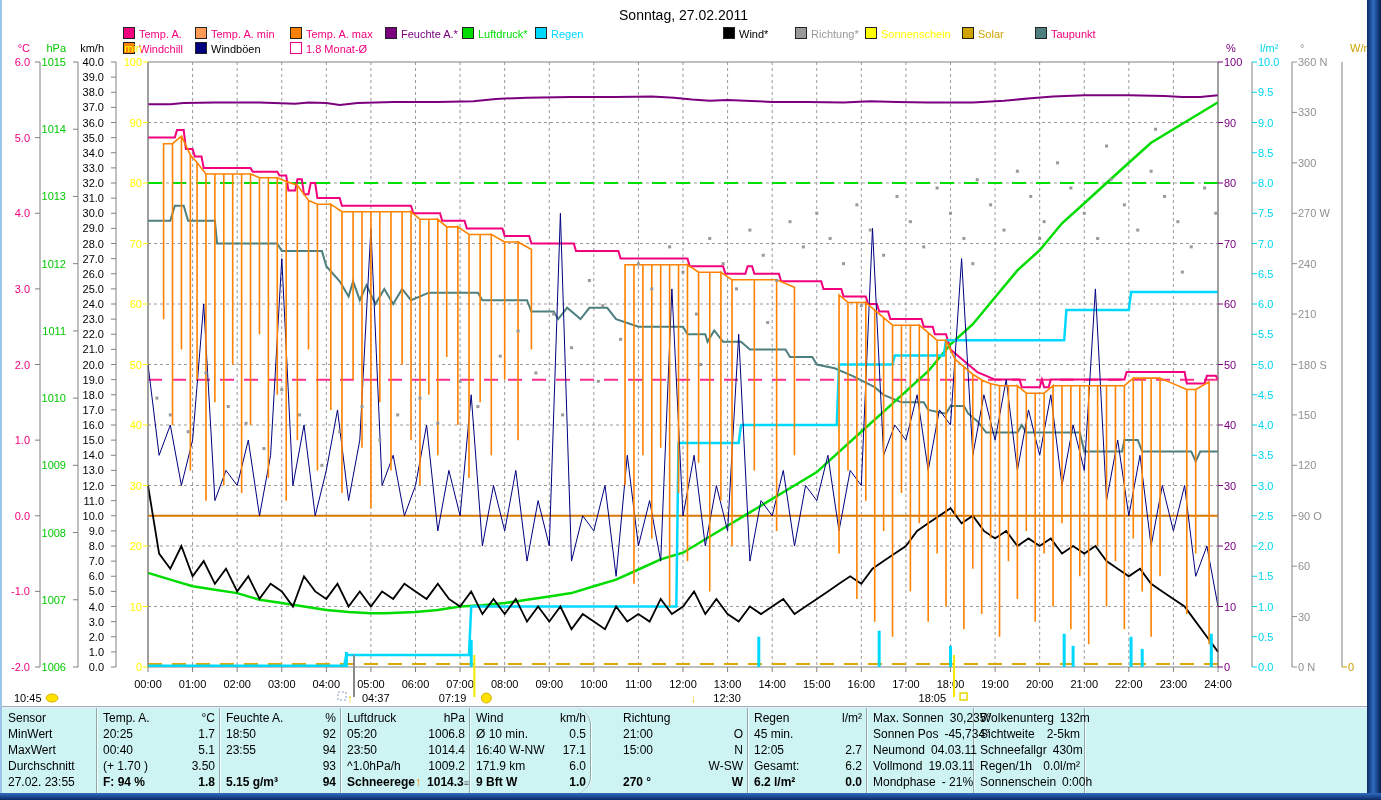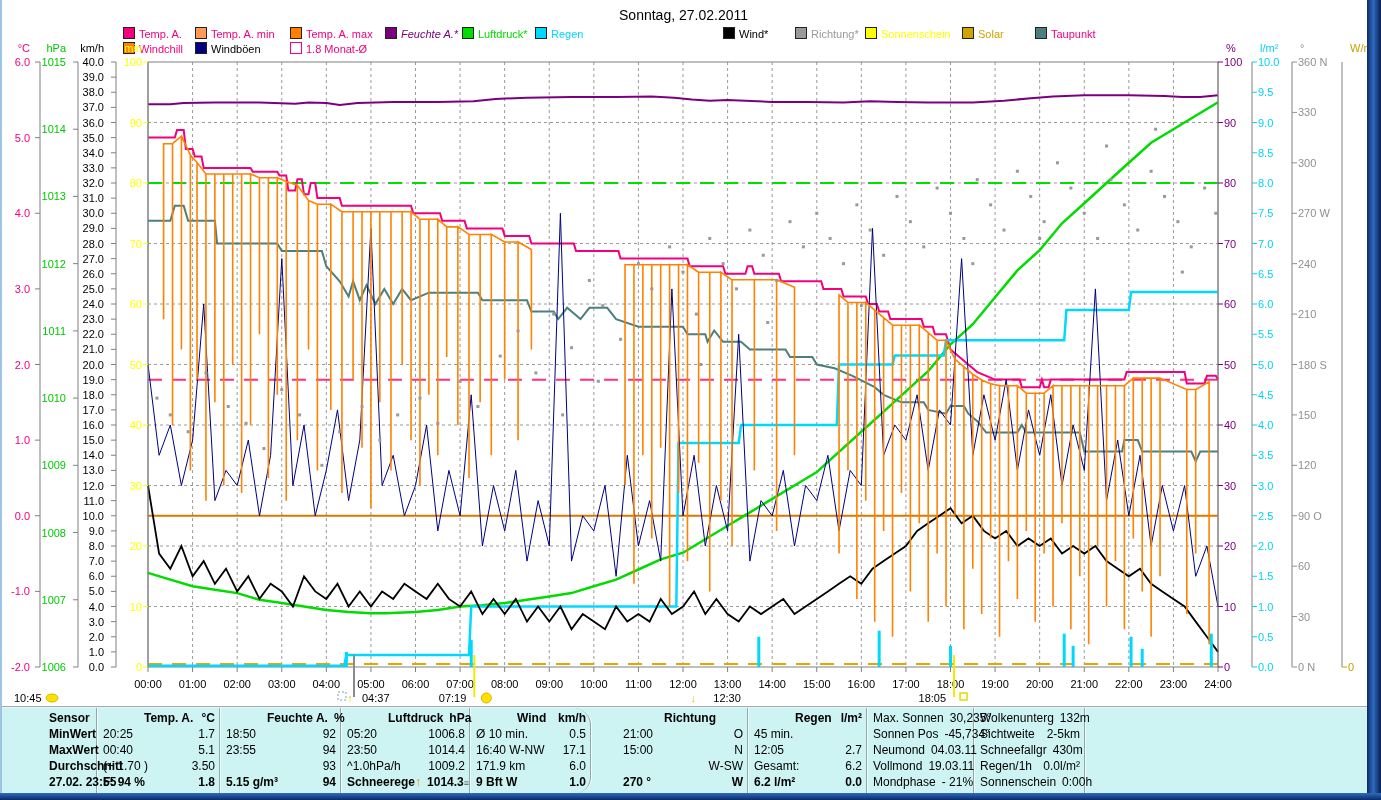--- a/index.html
+++ b/index.html
@@ -17,34 +17,34 @@
        border:1px solid #222;margin-right:4px;}
   svg text{font-family:"Liberation Sans","DejaVu Sans",sans-serif;}
   #chart{position:absolute;top:0;left:0;}
   #datatable{position:absolute;left:2px;top:707px;width:1365px;height:86px;
        background:#cdf4f2;border-top:1px solid #eef;border-bottom:2px solid #8aa;
        box-shadow:0 -1px 0 #99b0b0; display:flex;font-size:12px;color:#000;}
   .tcol{padding:2px 4px 0 6px;border-right:1px solid #90a8a8;box-shadow:1px 0 0 #f4ffff;}
   .trow{display:flex;justify-content:space-between;height:16px;line-height:16px;white-space:nowrap;}
   .trow .lab{text-align:left;}
   .trow .val{text-align:right;padding-left:6px;}
-  .hdr{font-weight:bold;margin-left:41px;}
+  .hdr{font-weight:normal;}
   .boldrow{font-weight:bold;}
   .arrow-up{color:#ff8200;font-weight:bold;}
   .tiny{font-size:9px;color:#555;}
 </style>
 </head>
 <body>
 
 <div id="title">Sonntag, 27.02.2011</div>
 <div id="legend">
     <div class="legend-item" style="left: 123px; top: 27px;"><span class="sq" style="background: rgb(242, 0, 125);"></span><span style="color: rgb(242, 0, 125);">Temp. A.</span></div>
     <div class="legend-item" style="left: 195px; top: 27px;"><span class="sq" style="background: rgb(255, 155, 85);"></span><span style="color: rgb(242, 0, 125);">Temp. A. min</span></div>
     <div class="legend-item" style="left: 290px; top: 27px;"><span class="sq" style="background: rgb(255, 128, 0);"></span><span style="color: rgb(242, 0, 125);">Temp. A. max</span></div>
-    <div class="legend-item" style="left: 385px; top: 27px;"><span class="sq" style="background: rgb(123, 0, 128);"></span><span style="color: rgb(123, 0, 128); font-style: italic;">Feuchte A.*</span></div>
+    <div class="legend-item" style="left: 385px; top: 27px;"><span class="sq" style="background: rgb(123, 0, 128);"></span><span style="color: rgb(123, 0, 128);">Feuchte A.*</span></div>
     <div class="legend-item" style="left: 462px; top: 27px;"><span class="sq" style="background: rgb(0, 220, 0);"></span><span style="color: rgb(0, 220, 0);">Luftdruck*</span></div>
     <div class="legend-item" style="left: 535px; top: 27px;"><span class="sq" style="background: rgb(0, 217, 255);"></span><span style="color: rgb(0, 217, 255);">Regen</span></div>
     <div class="legend-item" style="left: 723px; top: 27px; text-align: right;"><span class="sq" style="background: rgb(0, 0, 0);"></span><span style="color: rgb(0, 0, 0);">Wind*</span></div>
     <div class="legend-item" style="left: 795px; top: 27px;"><span class="sq" style="background: rgb(154, 154, 154);"></span><span style="color: rgb(154, 154, 154);">Richtung*</span></div>
     <div class="legend-item" style="left: 865px; top: 27px;"><span class="sq" style="background: rgb(255, 255, 0);"></span><span style="color: rgb(255, 255, 0);">Sonnenschein</span></div>
     <div class="legend-item" style="left: 962px; top: 27px;"><span class="sq" style="background: rgb(207, 163, 0);"></span><span style="color: rgb(207, 163, 0);">Solar</span></div>
     <div class="legend-item" style="left: 1035px; top: 27px;"><span class="sq" style="background: rgb(78, 127, 127);"></span><span style="color: rgb(242, 0, 125);">Taupunkt</span></div>
     <div class="legend-item" style="left: 123px; top: 42px;"><span class="sq" style="background: rgb(255, 130, 0);"></span><span style="color: rgb(242, 0, 125);">Windchill</span></div>
     <div class="legend-item" style="left: 195px; top: 42px;"><span class="sq" style="background: rgb(0, 0, 128);"></span><span style="color: rgb(0, 0, 0);">Windböen</span></div>
     <div class="legend-item" style="left: 290px; top: 42px;"><span class="sq" style="background: rgb(255, 255, 255); border-color: rgb(242, 0, 125);"></span><span style="color: rgb(242, 0, 125);">1.8 Monat-Ø</span></div>

